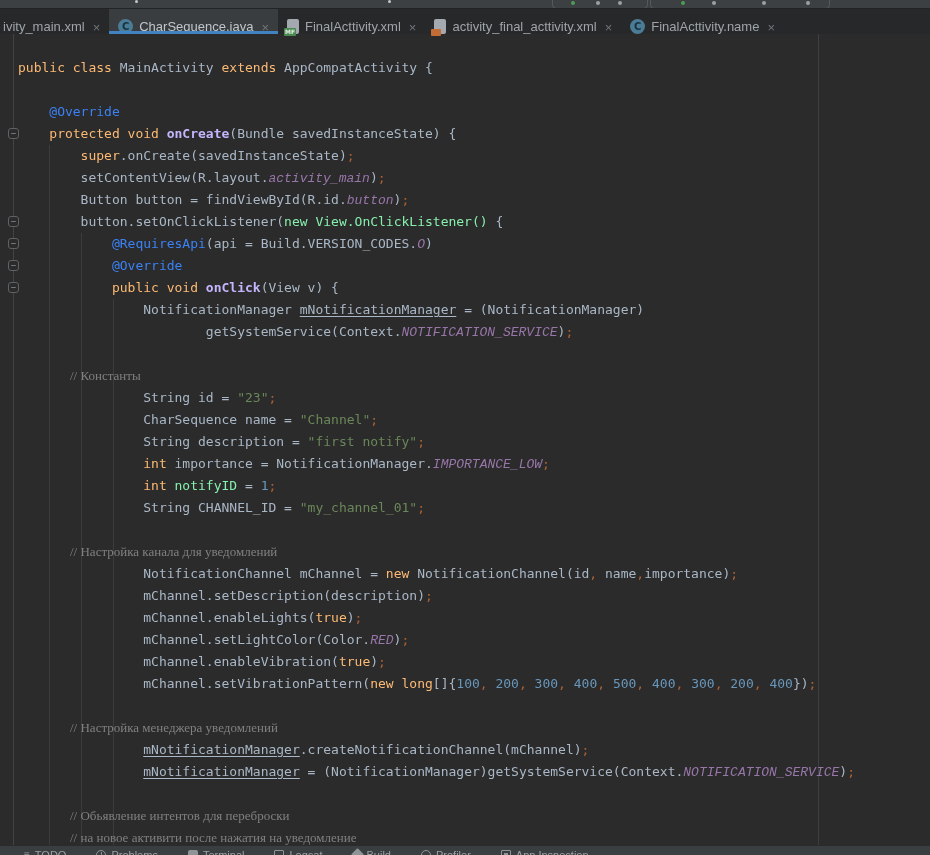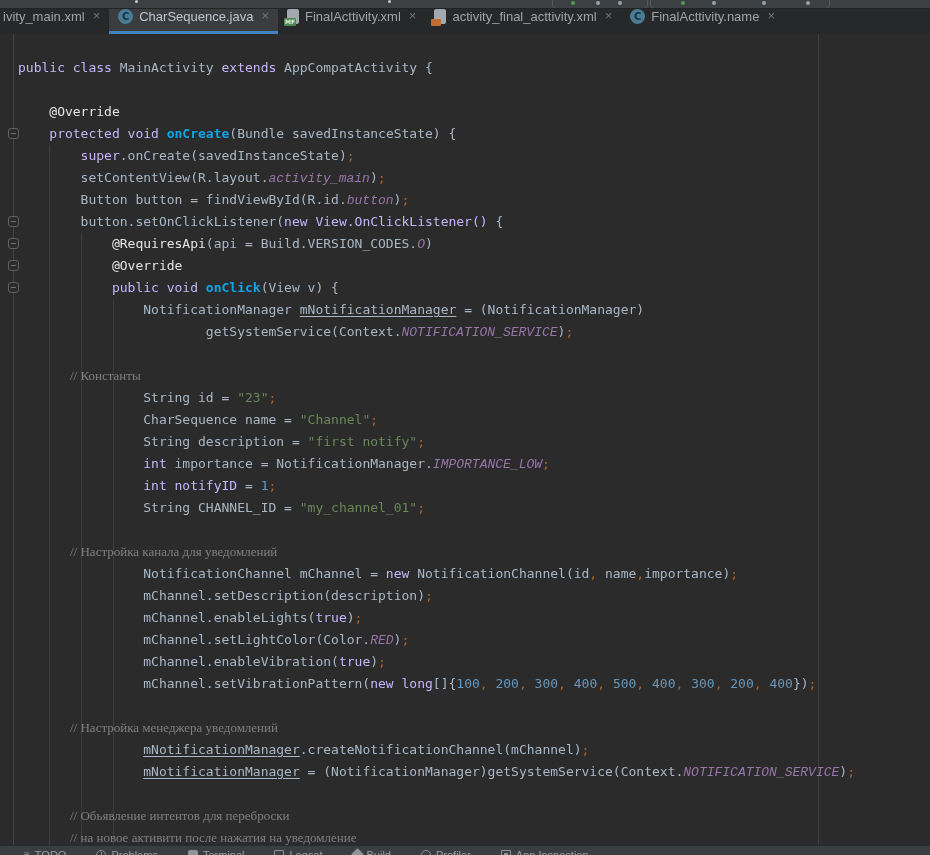--- a/index.html
+++ b/index.html
@@ -9,44 +9,44 @@
   
   #top-toolbar{position:absolute;top:0;left:0;right:0;height:8px;background:#3d4043;border-bottom:1px solid #212325;overflow:hidden;z-index:5;}
   .tbtn{position:absolute;height:16px;border:1px solid #56595c;border-radius:4px;top:-9px;}
   .dot{position:absolute;width:4px;height:4px;border-radius:50%;top:1px;}
   .dot.green{background:#4d9b54;}
   .dot.gray{background:#9aa0a3;}
   .dot.faint{background:#c4c8ca;width:3px;height:3px;top:0;}
 
   
   #tab-bar{position:absolute;top:9px;left:0;right:0;height:25px;background:#26282a;display:flex;align-items:stretch;z-index:4;}
-  .tab{position:relative;display:flex;align-items:flex-start;gap:6px;padding:0 9px;font-size:13px;color:#9fa4a8;white-space:nowrap;cursor:default;}
+  .tab{position:relative;display:flex;align-items:flex-end;gap:6px;padding:0 9px;font-size:13px;color:#9fa4a8;white-space:nowrap;cursor:default;}
   .tab:first-child{padding-left:3px;}
   .tab.active{background:#3a3d40;color:#bfc6cc;}
   .tab .underline{position:absolute;left:0;right:0;bottom:0;height:3px;background:#4083c0;}
   .cicon{display:inline-block;width:15px;height:15px;border-radius:50%;background:#4a7d95;color:#16313f;font:bold 10px/15px "DejaVu Sans",sans-serif;text-align:center;flex:none;}
   .ficon{position:relative;display:inline-block;width:12px;height:15px;background:#a3a9ae;border-radius:2px;flex:none;}
   .fbadge{position:absolute;left:-3px;bottom:-2px;font:bold 6px/8px "DejaVu Sans",sans-serif;padding:0 1px;border-radius:1px;}
   .fbadge.green{background:#4a8a52;color:#e4f0e4;}
   .fbadge.orange{background:#c26d35;color:#f6e7da;min-width:8px;height:7px;}
   .tclose{color:#71767a;font-size:13px;margin-left:2px;line-height:1;}
 
   
   #editor{position:absolute;top:34px;left:0;right:0;bottom:0;background:#2b2b2b;overflow:hidden;}
   #code-area{position:relative;padding:23px 0 0 18px;font:13px/22px "DejaVu Sans Mono",monospace;white-space:pre;color:#a9b7c6;}
   .code-line{height:22px;}
-  .tk-kw{color:#c4b5fd;}
+  .tk-kw{color:#fdba74;}
   .tk-def{color:#a9b7c6;}
-  .tk-ann{color:#e5e5e5;}
+  .tk-ann{color:#3b82f6;}
   .tk-str{color:#6a8759;}
   .tk-num{color:#6897bb;}
   .tk-cmt{color:#808080;font-family:Liberation Serif, serif;}
   .tk-const{color:#9876aa;font-style:italic;font-family:Liberation Mono, monospace;}
-  .tk-mdecl{color:#0ea5e9;font-weight:bold;}
-  .tk-dim{color:#c4b5fd;}
+  .tk-mdecl{color:#c4b5fd;font-weight:bold;}
+  .tk-dim{color:#86efac;}
   .tk-punc{color:#ad6234;}
   .tk-ufield{color:#a9b7c6;text-decoration:underline;text-underline-offset:2px;}
   .gutter-line{position:absolute;left:13px;top:0;bottom:0;width:1px;background:#404445;}
   .iguide{position:absolute;width:1px;background:#3a3d3e;bottom:0;}
   .margin-guide{position:absolute;left:818px;top:0;bottom:0;width:1px;background:#3d4041;}
   .fold{position:absolute;left:8px;width:11px;height:11px;border:1px solid #5d6264;border-radius:3px;color:#8a9093;font:9px/9px "DejaVu Sans Mono",monospace;text-align:center;background:#2b2b2b;box-sizing:border-box;z-index:2;}
 
   
   #status-bar{position:absolute;left:0;top:845px;width:930px;height:18px;background:#3b3e41;border-top:1px solid #292b2d;display:flex;align-items:center;gap:30px;padding-left:24px;font-size:11px;color:#9ca1a4;box-sizing:border-box;z-index:6;}
   .sitem{display:flex;align-items:center;gap:5px;white-space:nowrap;}

